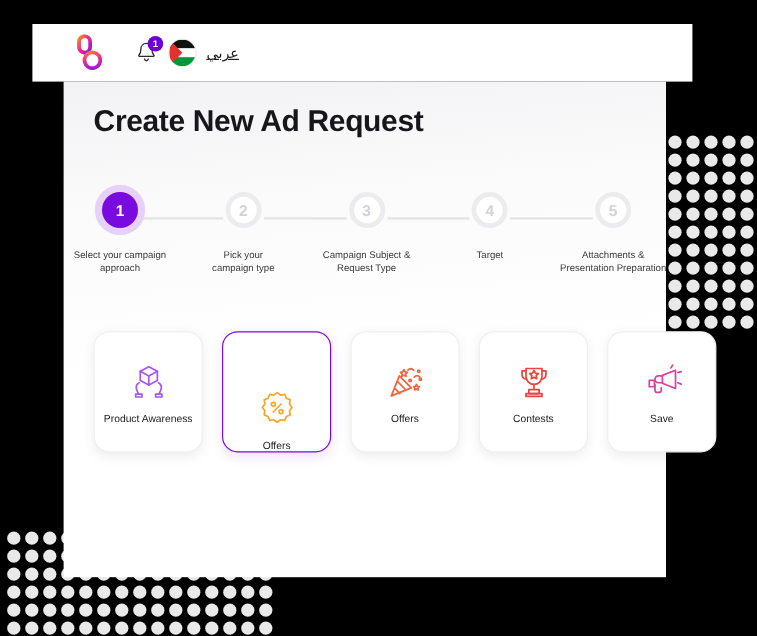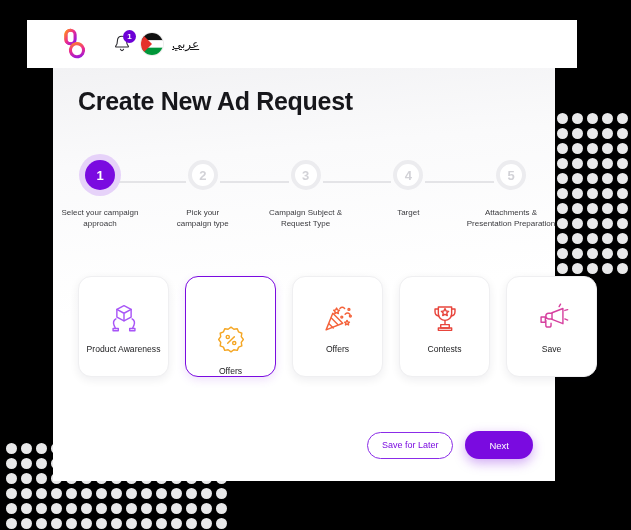--- a/index.html
+++ b/index.html
@@ -409,19 +409,15 @@
               <path d="M20 15 h-3.5 a2.5 2.5 0 0 0 0 6 H20"></path>
               <path d="M13.5 22.5 v5 a2 2 0 0 0 2 2 h1.5 a2 2 0 0 0 2-2 v-2"></path>
               <path d="M8.5 19 h4.5 v5.5 H8.5 z"></path>
               <path d="M27.5 8 l1.5-2.5 M33.5 12 l3-.8 M33.5 21 l3 1.2"></path>
             </g>
           </svg>
           <div class="cat-label">Save</div>
         </div>
       </div>
 
-    <div id="actions">
-      <button id="save-later">Save for Later</button>
-      <button id="next-btn">Next</button>
-    </div>
 
   </div>
 </div>
 
 </body></html>

